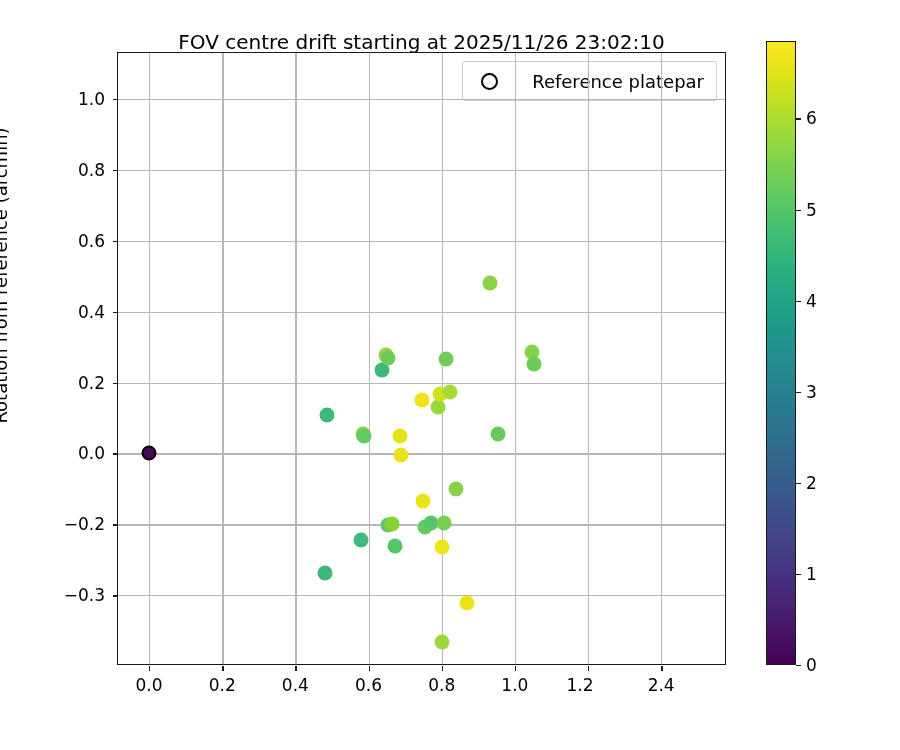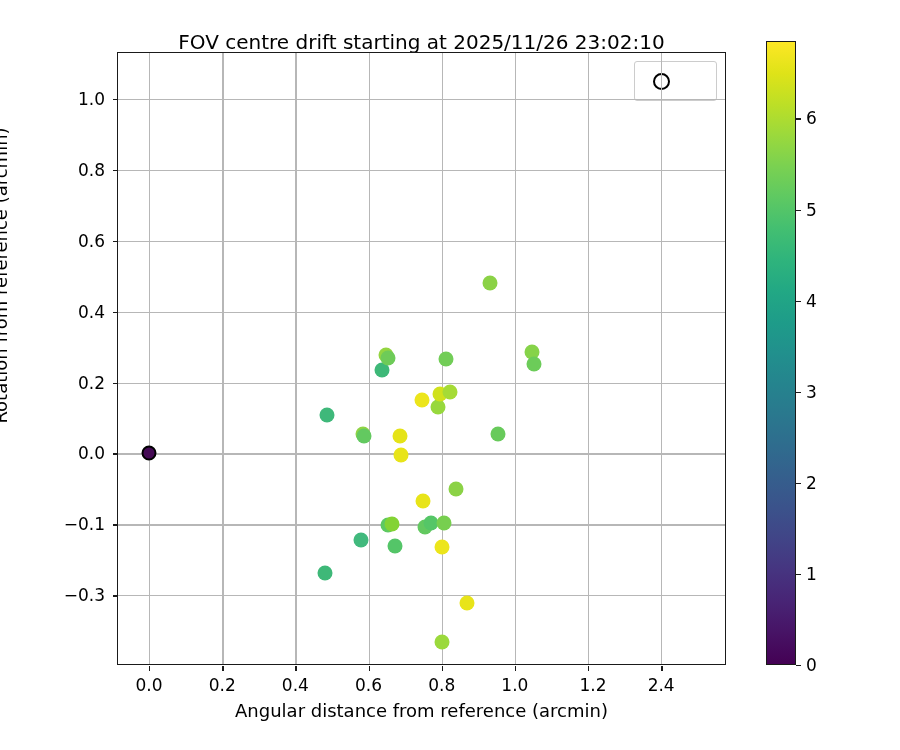--- a/index.html
+++ b/index.html
@@ -183,20 +183,21 @@
 <body>
 
 <div id="figure">
 
   <div id="plot-title">FOV centre drift starting at 2025/11/26 23:02:10</div>
 
   <div id="axes">
 
     <div id="legend">
       <span id="legend-marker"></span>
+      <span id="legend-label">Reference platepar</span>
     </div>
   <div class="gridline-v" style="left: 31.0901px;"></div>
       <div class="tick-x" style="left: 31.0901px;"></div>
       <div class="ticklabel-x" style="left: 31.0901px;">0.0</div>
       <div class="gridline-v" style="left: 104.243px;"></div>
       <div class="tick-x" style="left: 104.243px;"></div>
       <div class="ticklabel-x" style="left: 104.243px;">0.2</div>
       <div class="gridline-v" style="left: 177.396px;"></div>
       <div class="tick-x" style="left: 177.396px;"></div>
       <div class="ticklabel-x" style="left: 177.396px;">0.4</div>
@@ -204,30 +205,30 @@
       <div class="tick-x" style="left: 250.55px;"></div>
       <div class="ticklabel-x" style="left: 250.55px;">0.6</div>
       <div class="gridline-v" style="left: 323.703px;"></div>
       <div class="tick-x" style="left: 323.703px;"></div>
       <div class="ticklabel-x" style="left: 323.703px;">0.8</div>
       <div class="gridline-v" style="left: 396.856px;"></div>
       <div class="tick-x" style="left: 396.856px;"></div>
       <div class="ticklabel-x" style="left: 396.856px;">1.0</div>
       <div class="gridline-v" style="left: 470.009px;"></div>
       <div class="tick-x" style="left: 470.009px;"></div>
-      <div class="ticklabel-x" style="left: 475px;">1.2</div>
+      <div class="ticklabel-x" style="left: 462px;">1.2</div>
       <div class="gridline-v" style="left: 543.162px;"></div>
       <div class="tick-x" style="left: 543.162px;"></div>
       <div class="ticklabel-x" style="left: 543.162px;">2.4</div>
       <div class="gridline-h" style="top: 542.133px;"></div>
       <div class="tick-y" style="top: 542.133px;"></div>
       <div class="ticklabel-y" style="top: 542.133px; width: 60px; left: -73px;">−0.3</div>
       <div class="gridline-h" style="top: 471.266px;"></div>
       <div class="tick-y" style="top: 471.266px;"></div>
-      <div class="ticklabel-y" style="top: 471.266px; width: 60px; left: -73px;">−0.1</div>
+      <div class="ticklabel-y" style="top: 471.266px; width: 60px; left: -73px;">−0.2</div>
       <div class="gridline-h" style="top: 400.399px;"></div>
       <div class="tick-y" style="top: 400.399px;"></div>
       <div class="ticklabel-y" style="top: 400.399px; width: 60px; left: -73px;">0.0</div>
       <div class="gridline-h" style="top: 329.532px;"></div>
       <div class="tick-y" style="top: 329.532px;"></div>
       <div class="ticklabel-y" style="top: 329.532px; width: 60px; left: -73px;">0.2</div>
       <div class="gridline-h" style="top: 258.665px;"></div>
       <div class="tick-y" style="top: 258.665px;"></div>
       <div class="ticklabel-y" style="top: 258.665px; width: 60px; left: -73px;">0.4</div>
       <div class="gridline-h" style="top: 187.798px;"></div>
@@ -266,21 +267,20 @@
       <div class="point" style="left: 338.333px; top: 435.832px; width: 15px; height: 15px; background: rgb(139, 210, 70);"></div>
       <div class="point" style="left: 348.575px; top: 549.928px; width: 15px; height: 15px; background: rgb(232, 228, 25);"></div>
       <div class="point" style="left: 350.038px; top: 459.573px; width: 15px; height: 15px;"></div>
       <div class="point" style="left: 371.984px; top: 230.318px; width: 15px; height: 15px; background: rgb(139, 210, 70);"></div>
       <div class="point" style="left: 380.396px; top: 380.91px; width: 15px; height: 15px; background: rgb(104, 202, 91);"></div>
       <div class="point" style="left: 414.413px; top: 299.413px; width: 15px; height: 15px; background: rgb(134, 211, 73);"></div>
       <div class="point" style="left: 415.876px; top: 311.106px; width: 15px; height: 15px; background: rgb(108, 204, 89);"></div>
       <div id="ref-point" style="left: 31.0901px; top: 400.399px; background: rgb(68, 10, 84);"></div>
     </div>
 
-  <div id="xlabel">Angular distance from reference (arcmin)</div>
   <div id="ylabel">Rotation from reference (arcmin)</div>
 
   <div id="colorbar-wrap">
     <div id="colorbar" style="background: linear-gradient(to top, rgb(68, 1, 84), rgb(71, 19, 101), rgb(72, 36, 117), rgb(70, 52, 128), rgb(65, 68, 135), rgb(59, 82, 139), rgb(53, 95, 141), rgb(47, 108, 142), rgb(42, 120, 142), rgb(37, 132, 142), rgb(33, 144, 141), rgb(30, 156, 137), rgb(34, 168, 132), rgb(47, 180, 124), rgb(67, 191, 113), rgb(94, 201, 98), rgb(122, 209, 81), rgb(155, 217, 60), rgb(189, 223, 38), rgb(223, 227, 24), rgb(253, 231, 37));"></div>
   <div class="cb-tick" style="top: 624px;"></div>
       <div class="cb-ticklabel" style="top: 624px;">0</div>
       <div class="cb-tick" style="top: 532.905px;"></div>
       <div class="cb-ticklabel" style="top: 532.905px;">1</div>
       <div class="cb-tick" style="top: 441.81px;"></div>
       <div class="cb-ticklabel" style="top: 441.81px;">2</div>

